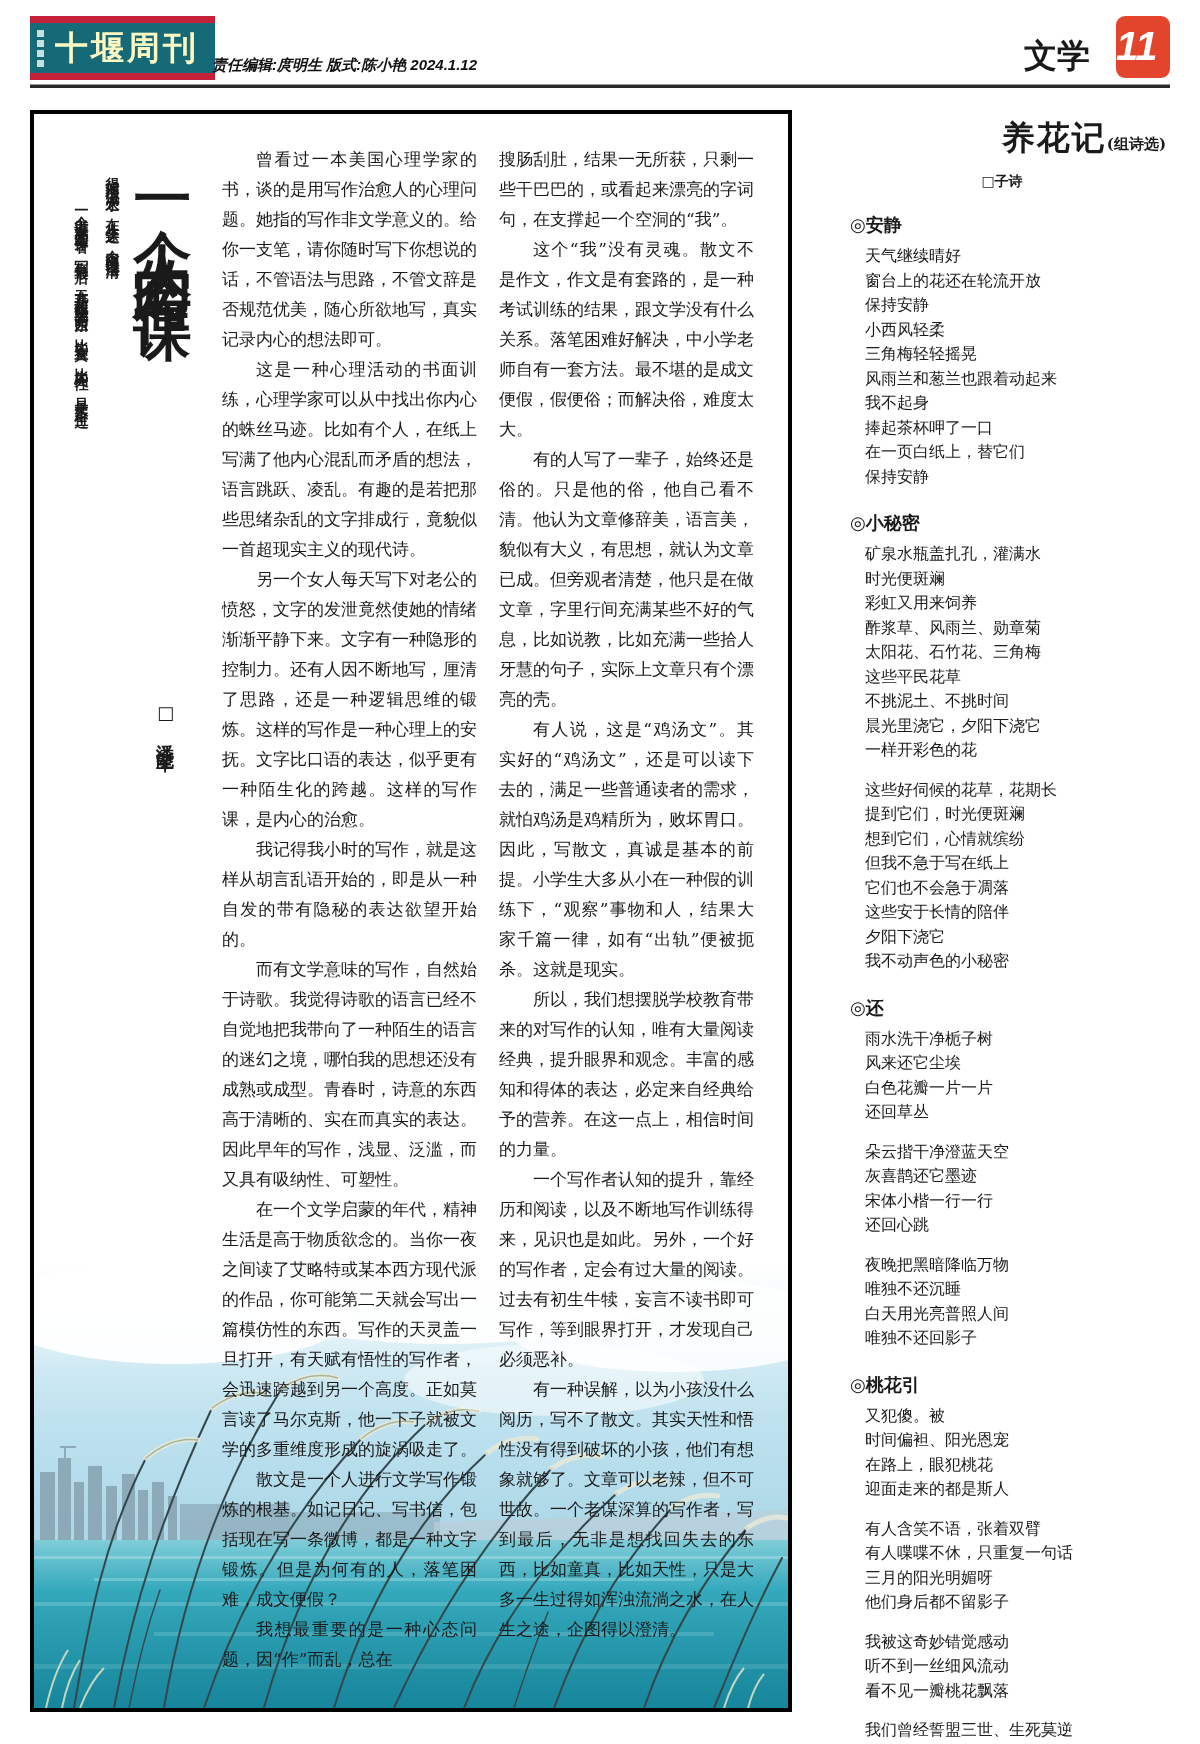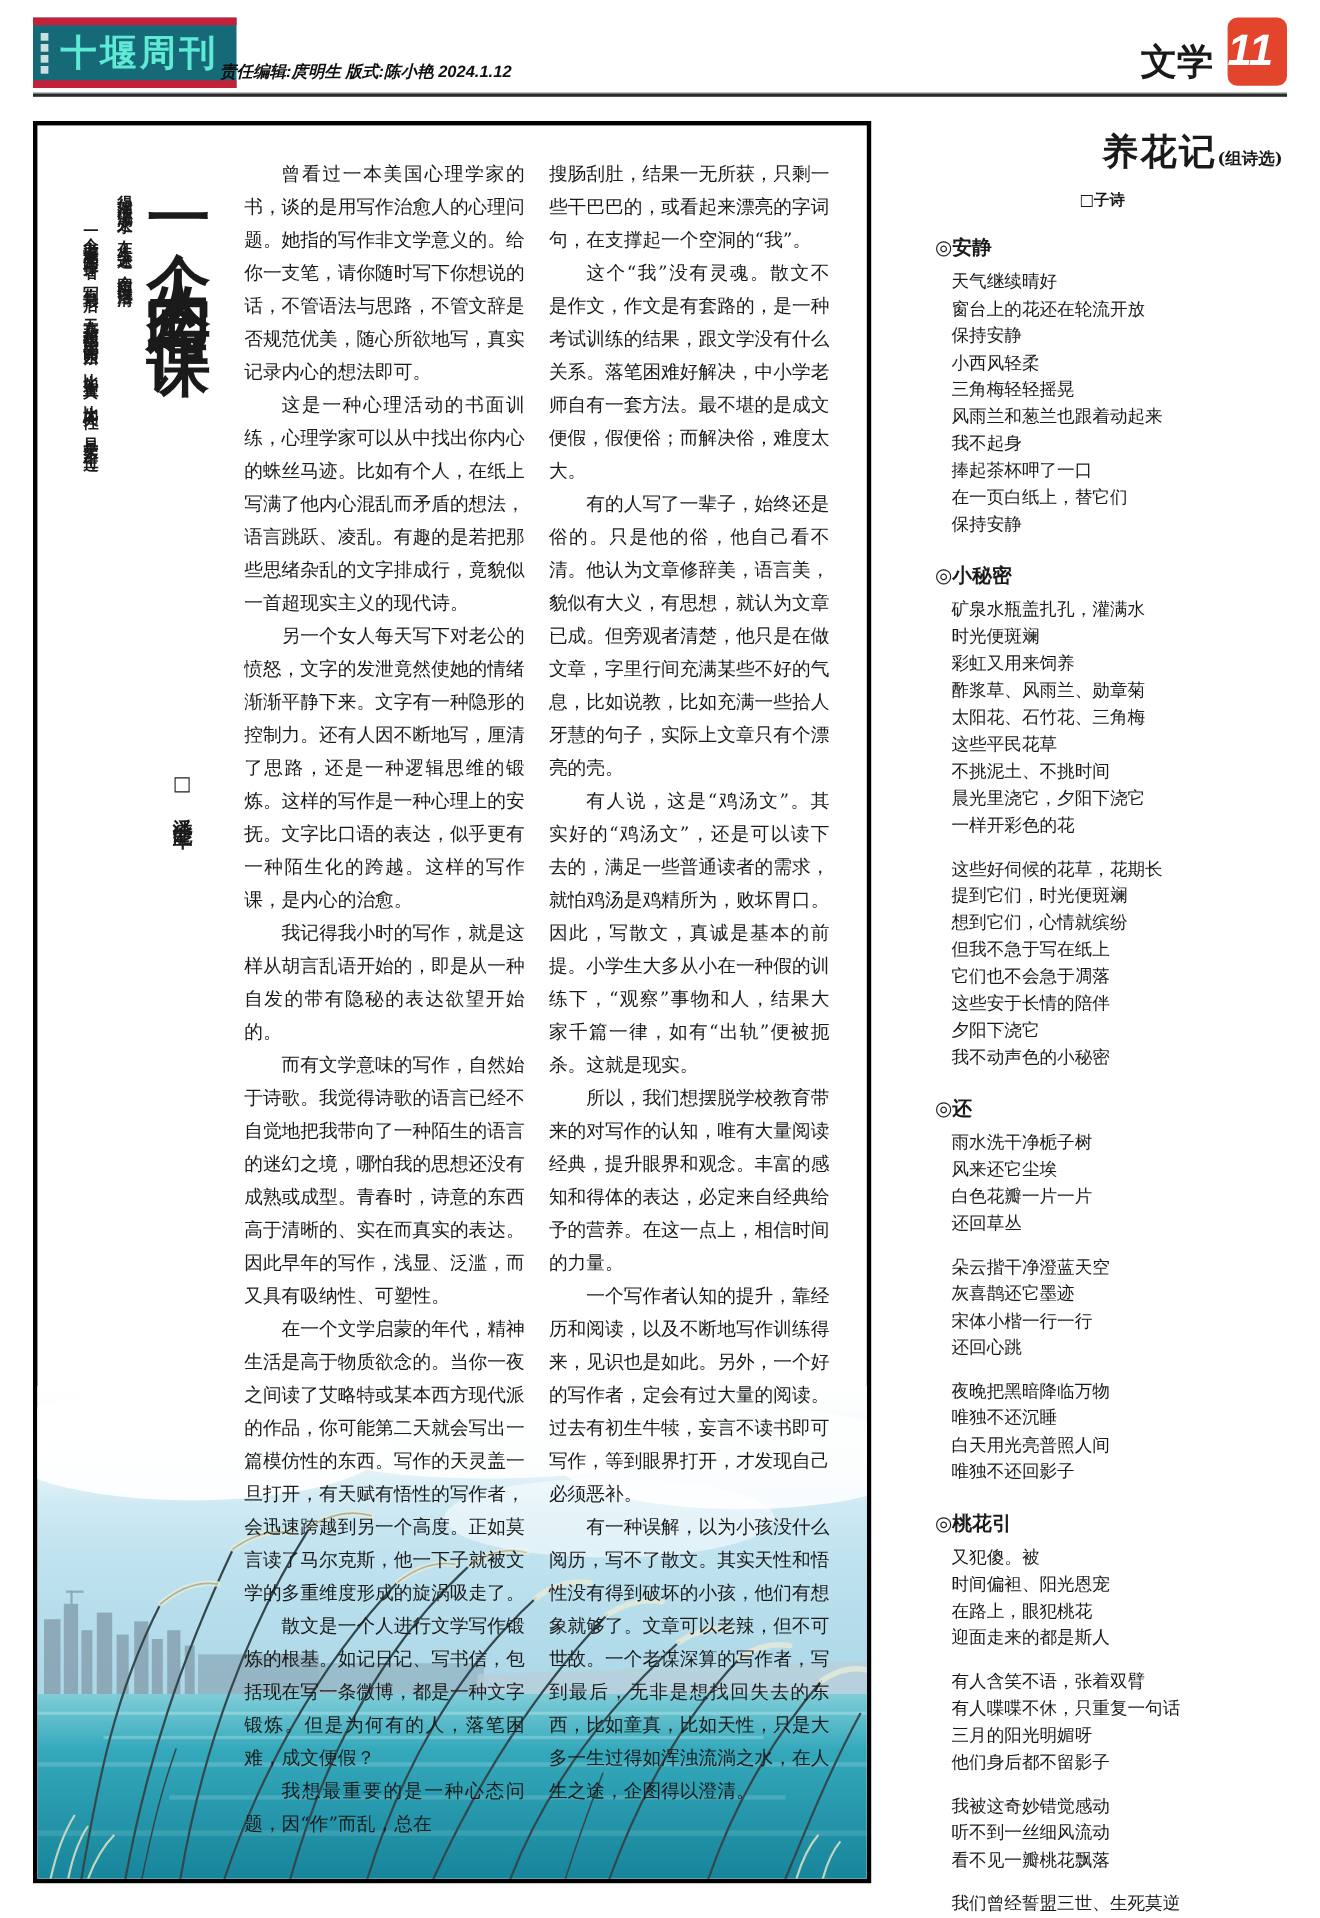--- a/index.html
+++ b/index.html
@@ -14,29 +14,29 @@
   .header { position:absolute; top:14px; left:30px; right:30px; height:66px; }
   .logo {
     position:absolute; left:0; top:2px; height:64px;
     display:flex; align-items:center;
     background:#166a78; border-top:7px solid #c5203a; border-bottom:7px solid #c5203a;
     padding:0 16px 0 7px;
   }
   .logo-side { width:11px; display:flex; flex-direction:column; gap:3px; margin-right:7px; }
   .logo-side i { display:block; width:7px; height:7px; background:#e9f3f3; opacity:.85; }
   .logo-main {
-    color:#5eead4; font-size:33px; font-weight:bold; letter-spacing:3px;
+    color:#fef9c3; font-size:33px; font-weight:bold; letter-spacing:3px;
     line-height:48px; white-space:nowrap;
   }
   .editor-line {
-    position:absolute; left:170px; bottom:5px;
+    position:absolute; left:182px; bottom:5px;
     font-family:"Liberation Sans", sans-serif; font-style:italic; font-weight:bold;
     font-size:15px; color:#101010; white-space:nowrap;
   }
-  .header-right { position:absolute; right:0; bottom:2px; display:flex; align-items:flex-end; gap:13px; }
+  .header-right { position:absolute; right:0; bottom:2px; display:flex; align-items:flex-end; gap:26px; }
   .section-name { font-size:33px; font-weight:bold; line-height:1; padding-bottom:6px; }
   .page-badge {
     display:block; width:54px; height:62px; background:#e2452c; border-radius:9px;
     color:#fff; font-family:"Liberation Sans", sans-serif; font-weight:bold; font-style:italic;
     font-size:40px; line-height:60px; text-align:left;
   }
   .rule { position:absolute; top:84px; left:30px; right:30px; height:3px;
           border-top:1px solid #9a9a9a; border-bottom:3px solid #2b2b2b; }
 
   

